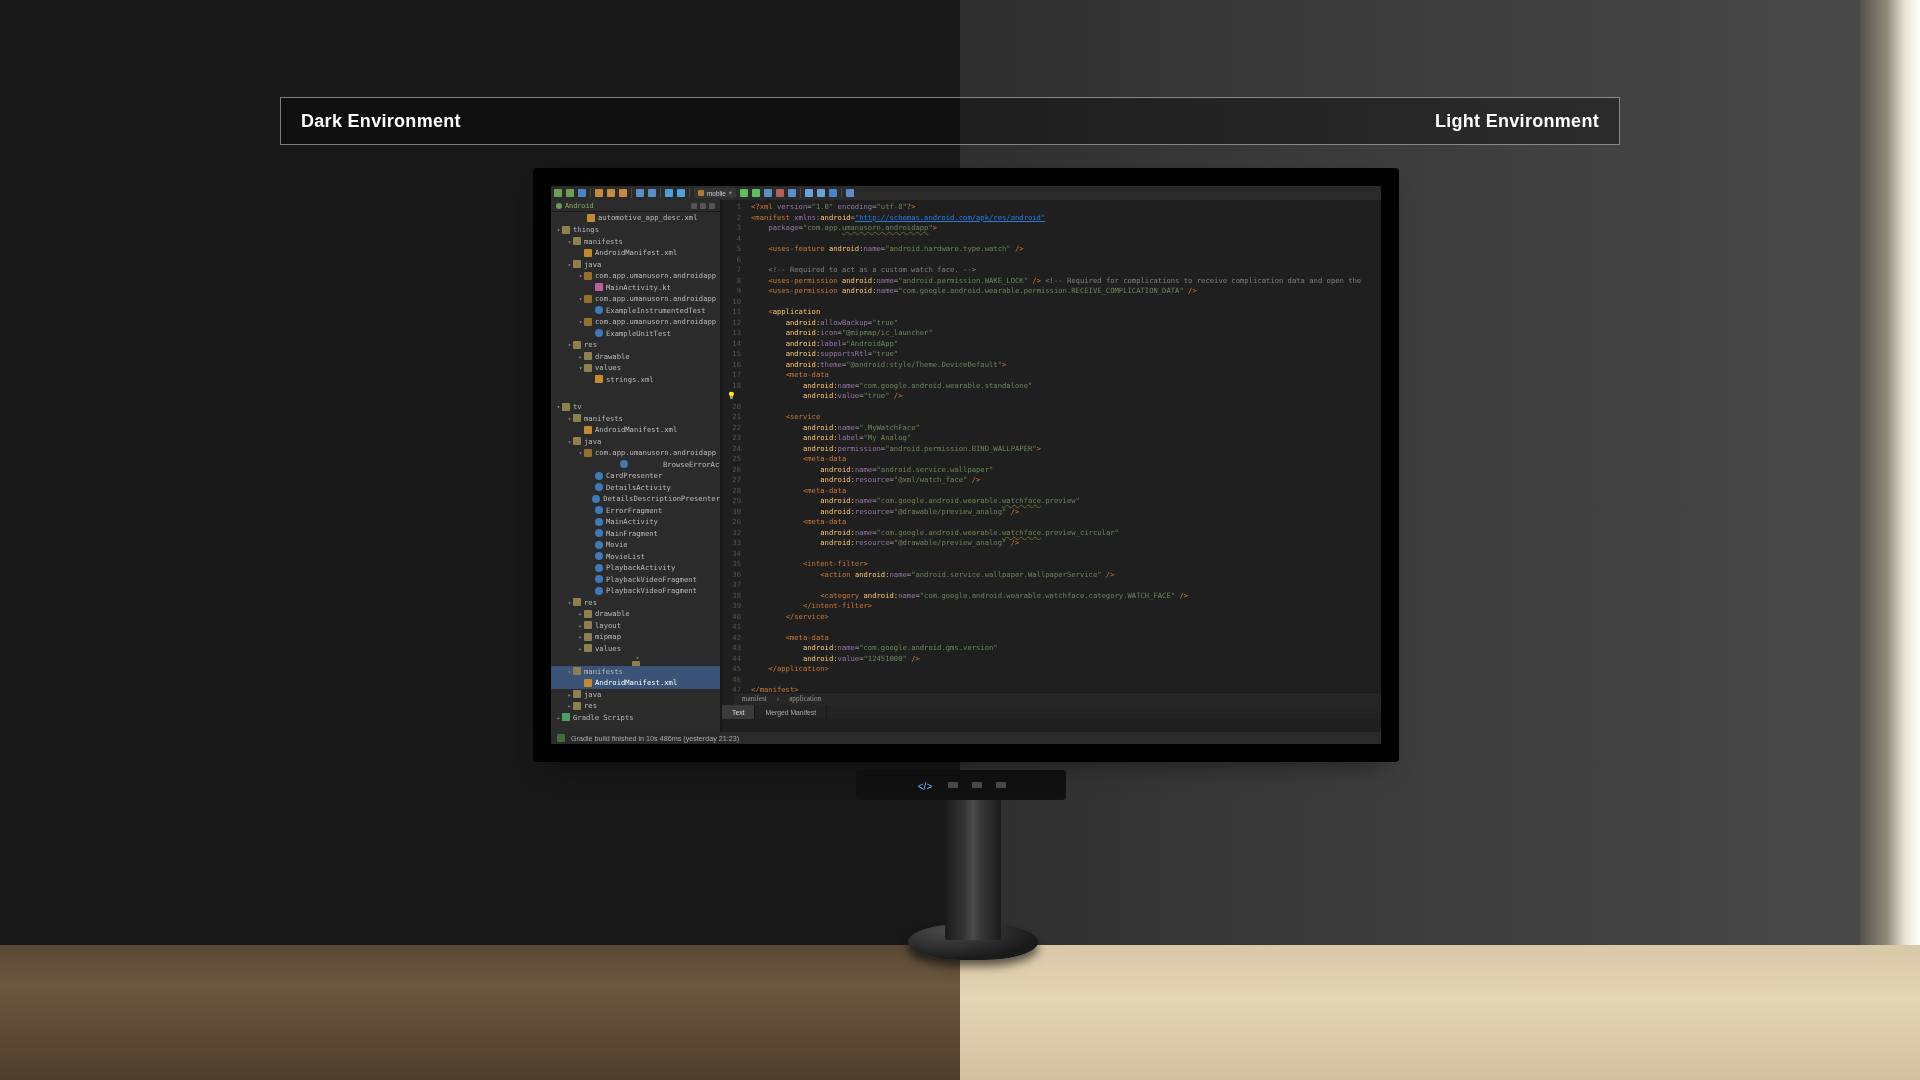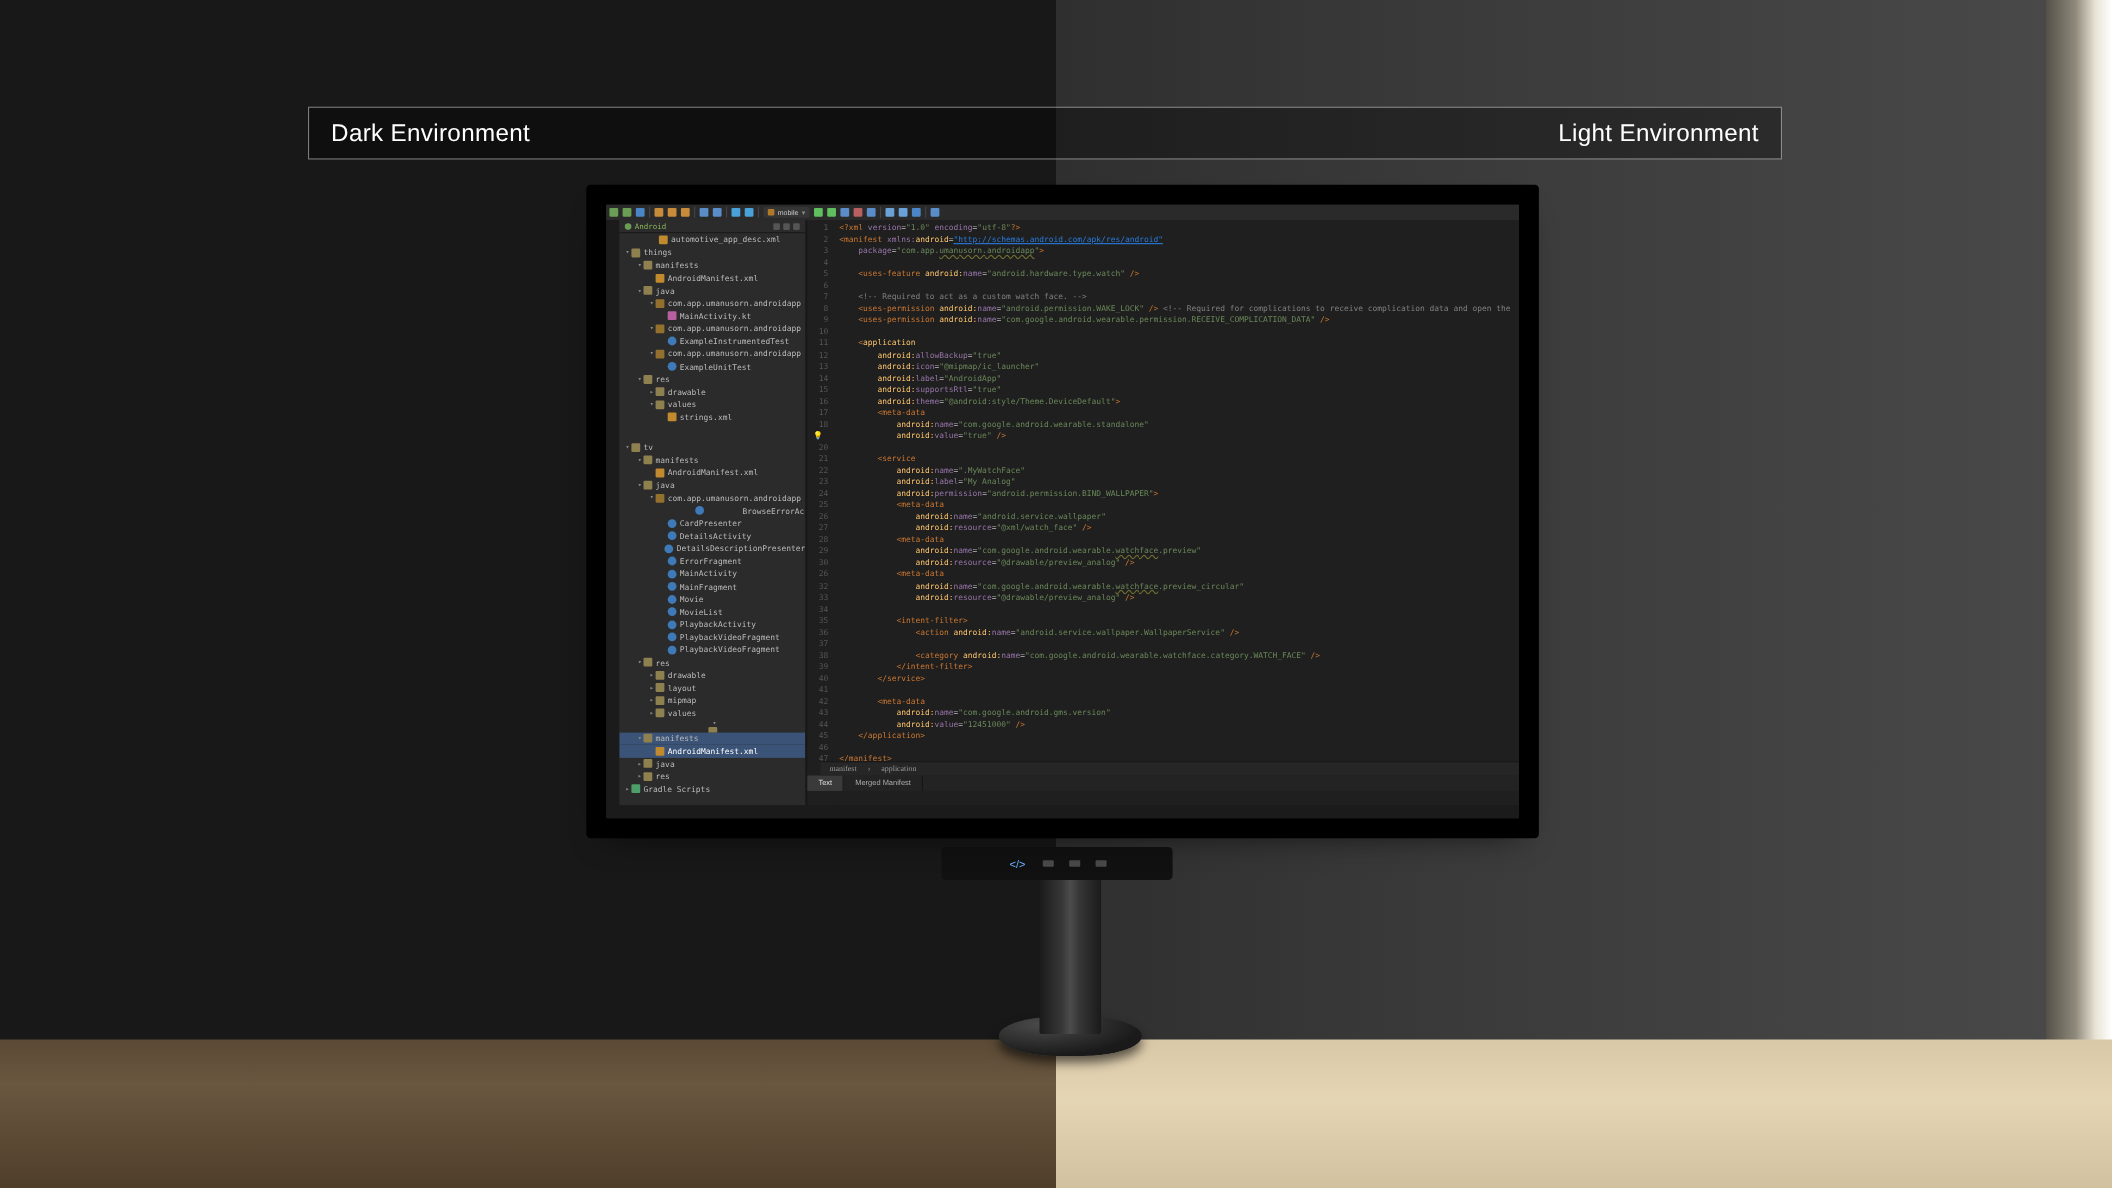--- a/index.html
+++ b/index.html
@@ -31,21 +31,21 @@
   position: absolute; right: 0; bottom: 0; width: 960px; height: 135px;
   background: linear-gradient(180deg,#d9c8a7 0%, #e4d5b5 40%, #d2c19f 100%);
 }
 .label-bar {
   position: absolute; left: 280px; right: 300px; top: 97px; height: 48px;
   display: flex; justify-content: space-between; align-items: center;
   border: 1px solid rgba(255,255,255,.45);
   padding: 0 20px;
   background: rgba(0,0,0,.35);
 }
-.label-bar span { color: #fff; font-size: 22px; font-weight: 400; letter-spacing: .3px; }
+.label-bar span { color: #fff; font-size: 18px; font-weight: 700; letter-spacing: .3px; }
 .stand-base {
   position: absolute; left: 908px; bottom: 120px; width: 130px; height: 36px;
   border-radius: 50%/60%;
   background: radial-gradient(ellipse at 30% 20%, #4a4a4a 0%, #1a1a1a 70%);
   box-shadow: 0 6px 10px rgba(0,0,0,.6);
 }
 .stand-column {
   position: absolute; left: 945px; bottom: 140px; width: 56px; height: 160px;
   background: linear-gradient(90deg,#1a1a1a 0%,#363636 35%,#4c4c4c 50%,#363636 65%,#1a1a1a 100%);
   border-radius: 2px;
@@ -63,21 +63,21 @@
   box-shadow: 0 0 0 18px #000, 0 14px 30px rgba(0,0,0,.7);
   overflow: hidden;
   font-size: 7.2px;
 }
 .toolbar {
   height: 14px; background: #2a2a2a; display: flex; align-items: center;
   padding: 0 3px; gap: 4px;
 }
 .toolbar .ico { width: 8px; height: 8px; display: inline-block; border-radius: 1px; }
 .sep { width:1px; height:10px; background:#444; }
-.main { display: flex; height: calc(100% - 14px - 12px); padding-left: 12px; }
+.main { display: flex; height: calc(100% - 14px - 12px); }
 .sidebar {
   width: 170px; background: #2b2b2b; overflow: hidden;
   border-right: 1px solid #1a1a1a; color: #bbb;
   font-family: "Menlo","Consolas",monospace;
 }
 .proj-hdr {
   height: 12px; display:flex; align-items:center; gap:3px;
   padding: 0 5px; color:#8ab65a; font-size:6.8px;
   border-bottom:1px solid #1a1a1a;
 }
@@ -491,13 +491,17 @@
           <div class="tab">Merged Manifest</div>
         </div>
       <div class="crumbs" style="position:absolute;left:12px;right:0;bottom:27px;font-family:Liberation Serif, serif;">
         <span>manifest</span>
         <span>›</span>
         <span>application</span>
       </div>
     </div>
   </div>
 
+  <div class="status">
+    <span class="ok"></span>
+    <span>Gradle build finished in 10s 486ms (yesterday 21:23)</span>
+  </div>
 </div>
 
 </body></html>

